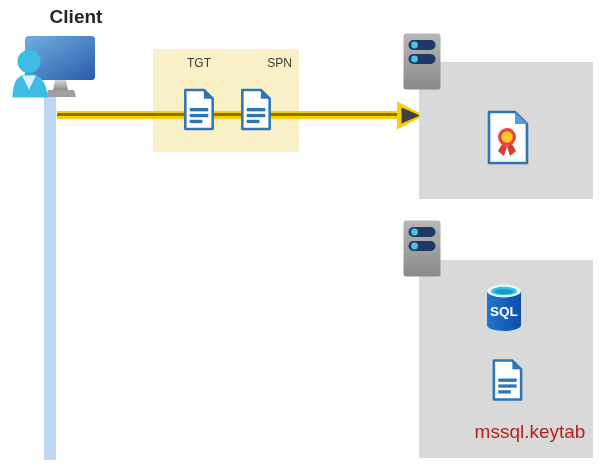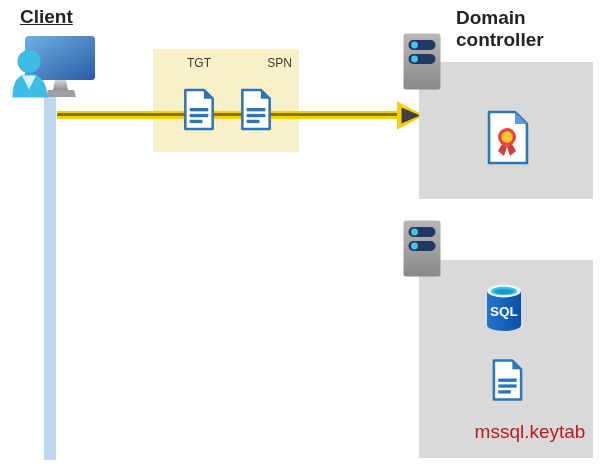--- a/index.html
+++ b/index.html
@@ -4,21 +4,21 @@
 <style>
   html,body{margin:0;padding:0;background:#fff;}
   .canvas{
     position:relative;width:600px;height:468px;background:#ffffff;overflow:hidden;
     font-family:"Liberation Sans","DejaVu Sans",sans-serif;
   }
   .abs{position:absolute;}
   .heading{font-size:19px;font-weight:bold;color:#222426;line-height:22px;}
   .sublabel{font-size:12px;color:#3a3a3a;}
   .panel{background:#d9d9d9;}
-  .client-label{left:20px;top:6px;width:80px;text-decoration:underline;}
+  .client-label{left:36px;top:6px;width:80px;text-align:center;}
   .client-icon{left:10px;top:32px;}
   .vline{left:44px;top:92px;width:12px;height:368px;background:#bdd7f0;}
   .arrow-band{
     left:57px;top:111px;width:342px;height:8px;
     background:linear-gradient(180deg,#f7ce0a 0%,#f7ce0a 30%,#867312 30%,#867312 68%,#f7ce0a 68%,#f7ce0a 100%);
   }
   .arrow-head{left:397px;top:101px;}
   .token-box{left:153px;top:49px;width:146px;height:103px;background:#faf0c8;}
   .tok-label-1{left:163px;top:56px;width:72px;text-align:center;}
   .tok-label-2{left:220px;top:56px;width:72px;text-align:right;}
@@ -101,21 +101,20 @@
       <use href="#sym-doc"></use>
     </svg>
   <svg class="abs tok-doc-2" width="36" height="43" viewBox="0 0 36 44">
       <use href="#sym-doc"></use>
     </svg>
 
   <div class="abs panel dc-panel"></div>
   <svg class="abs dc-server" width="38" height="57" viewBox="0 0 38 57">
       <use href="#sym-server"></use>
     </svg>
-  <div class="abs heading dc-label">Domain controller</div>
   <svg class="abs cert-icon" width="44" height="55" viewBox="0 0 44 55">
     <path d="M3 2 H29 L41 14 V53 H3 Z" fill="#ffffff" stroke="#2e75b6" stroke-width="2.6" stroke-linejoin="round"></path>
     <path d="M29 2 V14 H41 Z" fill="#5b9bd5"></path>
     <polygon points="16,34 21,36.5 18,46 12,41" fill="#d53c36"></polygon>
     <polygon points="26,34 21,36.5 24,46 30,41" fill="#d53c36"></polygon>
     <circle cx="21" cy="27" r="9" fill="#e8433f"></circle>
     <circle cx="21" cy="27" r="5.8" fill="#ffc62b"></circle>
   </svg>
 
   <div class="abs panel lx-panel"></div>

